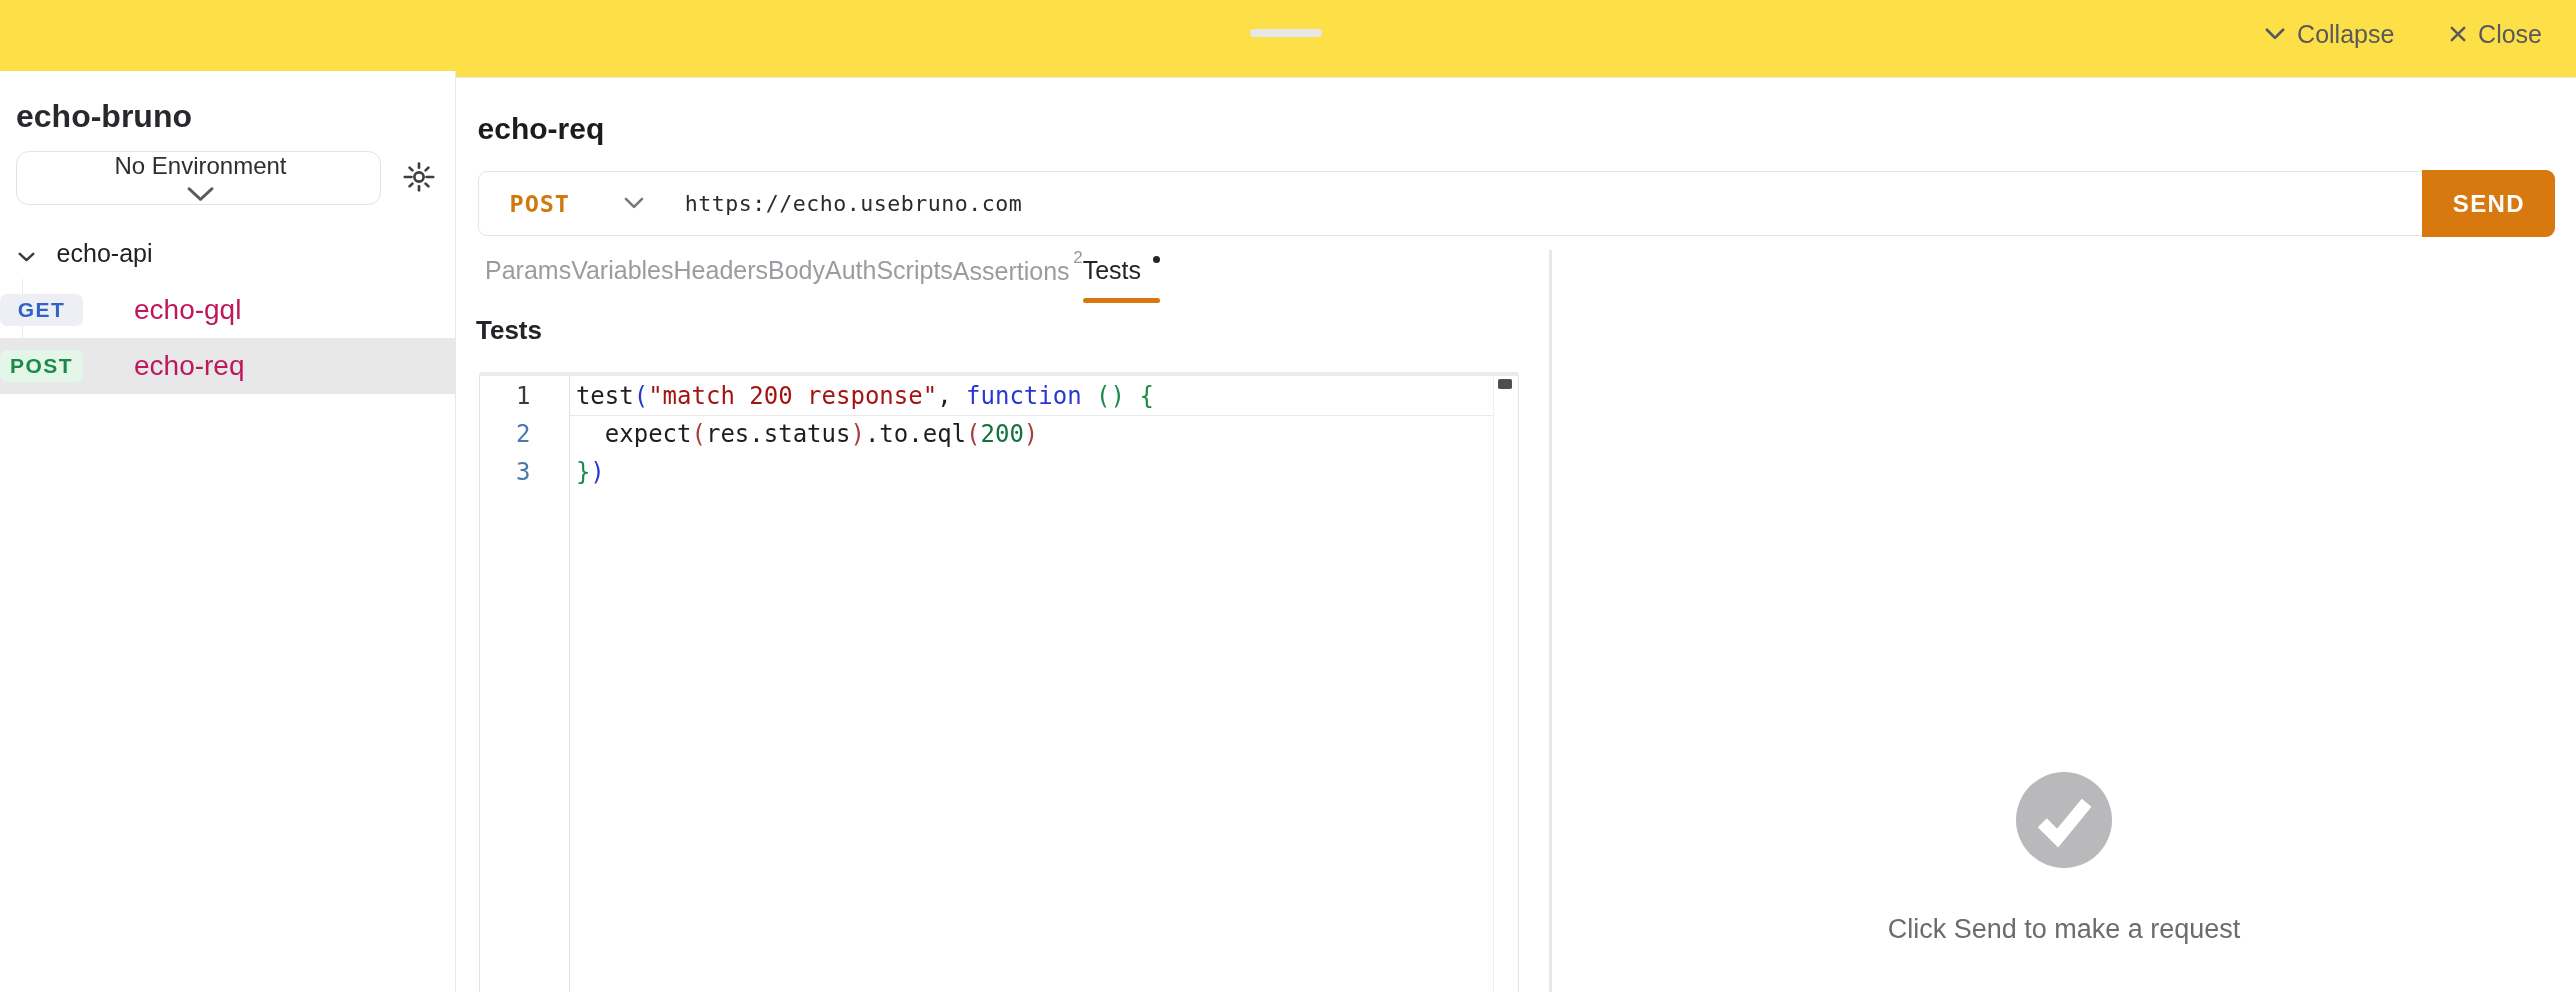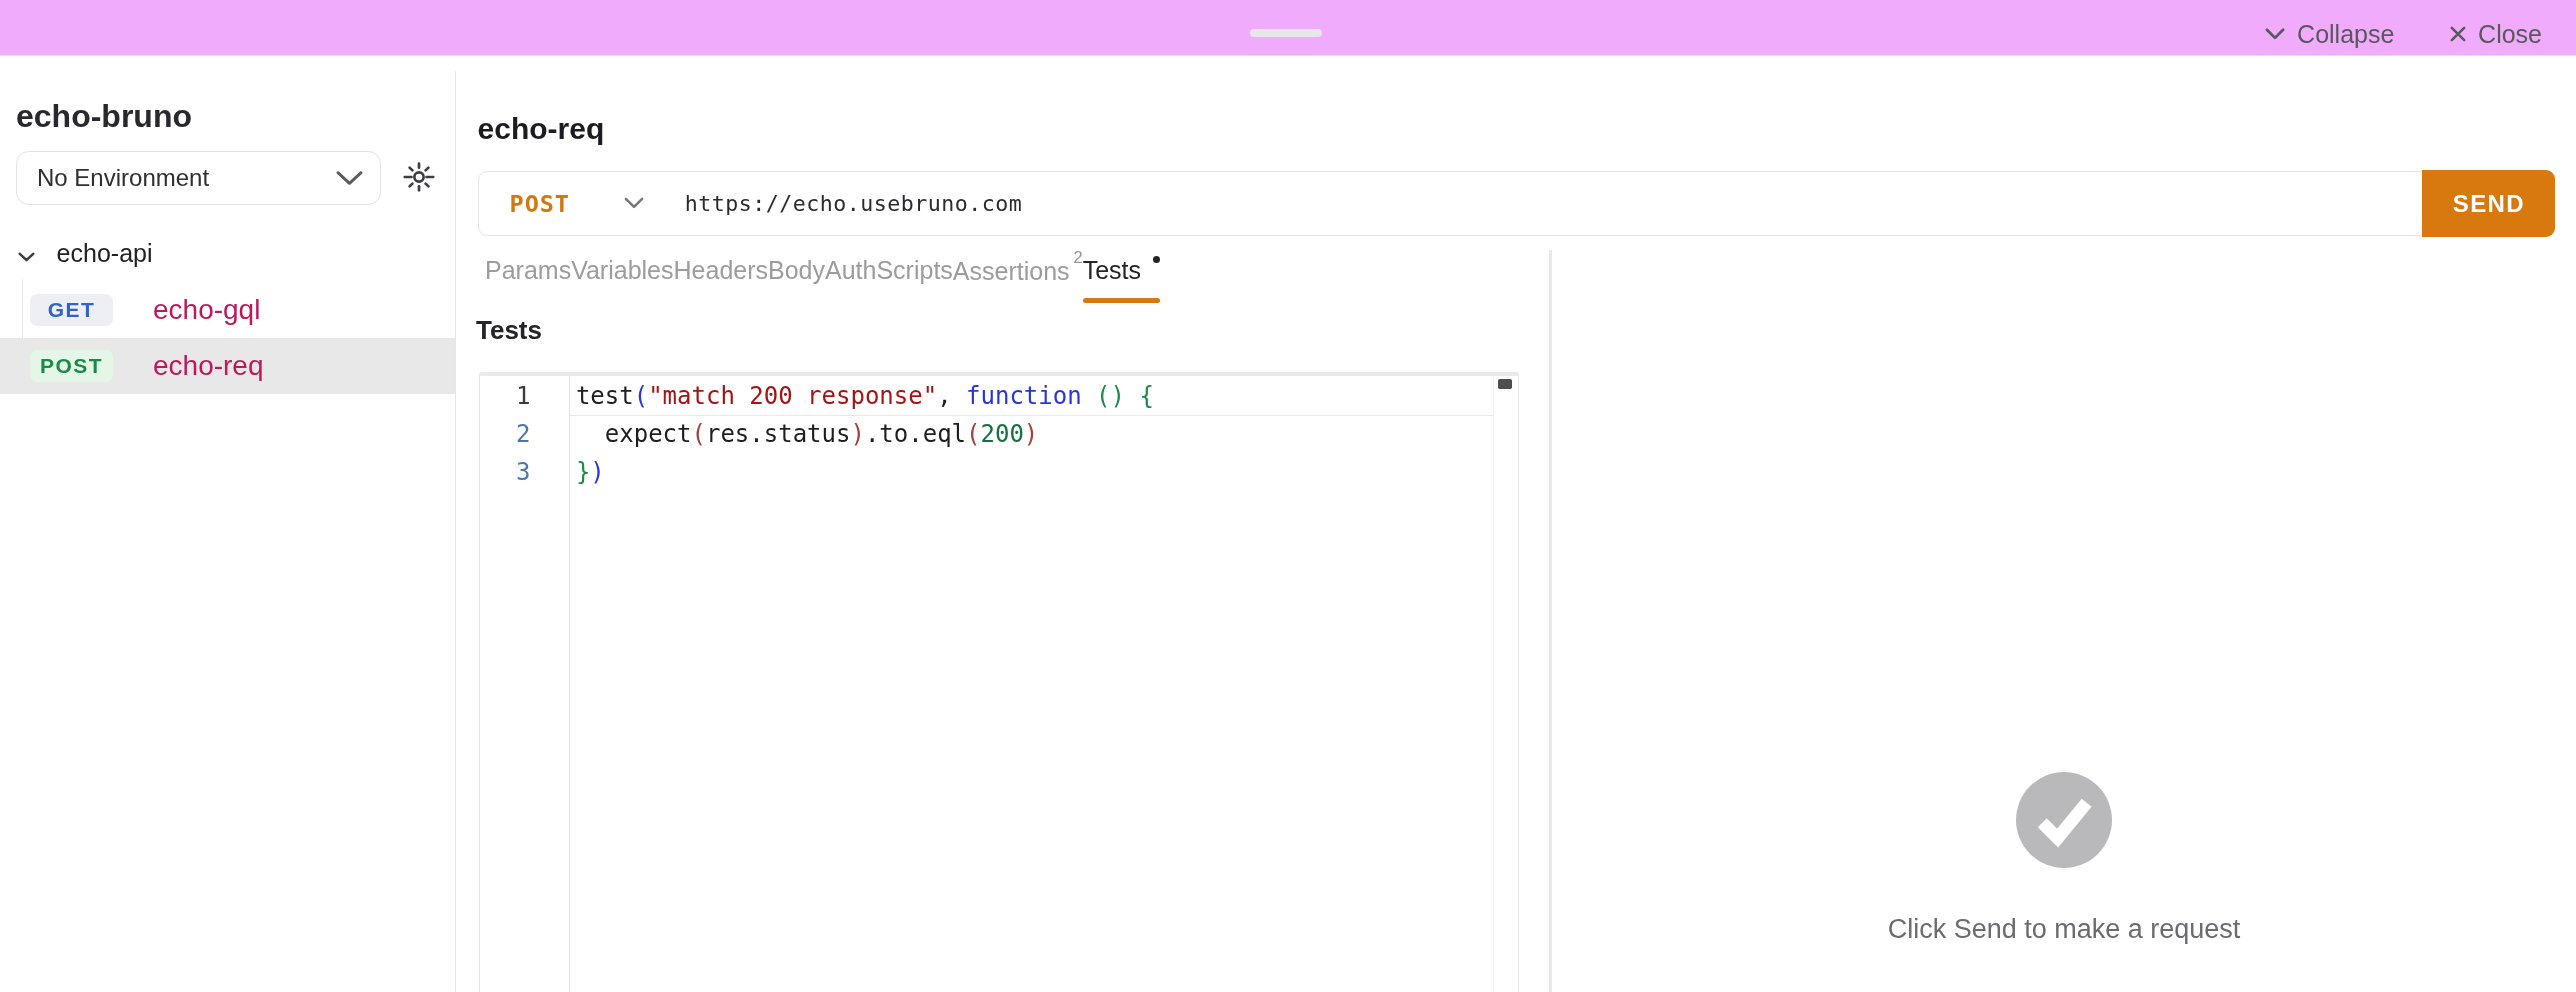--- a/index.html
+++ b/index.html
@@ -2,34 +2,34 @@
 <html style="font-size:14.4px"><head>
 <meta charset="utf-8">
 <style>
   html,body{margin:0;padding:0;}
   body{
     width:2576px;height:992px;position:relative;overflow:hidden;
     background:#ffffff;font-family:"Liberation Sans",sans-serif;
     -webkit-font-smoothing:antialiased;
   }
   
-  .topbar{position:absolute;left:0;top:0;width:100%;height:56px;background:#f0abfc;border-bottom:1.8px solid #e6e6e8;box-sizing:border-box;}
+  .topbar{position:absolute;left:0;top:0;width:100%;height:78px;background:#fde047;border-bottom:1.8px solid #e6e6e8;box-sizing:border-box;}
   .drag-pill{position:absolute;left:1250px;top:29px;width:72px;height:8px;border-radius:4.5px;background:#e7e7e9;}
   .win-controls{position:absolute;right:34px;top:0;height:68px;display:flex;align-items:center;gap:56px;}
   .winbtn{display:flex;align-items:center;gap:11.7px;font-size:25px;color:#58585d;background:none;border:none;padding:0;font-family:inherit;cursor:pointer;}
   .winbtn svg{display:block;}
   
   .sidebar{position:absolute;left:0;top:71px;width:455px;bottom:0;background:#fff;border-right:1.8px solid #e7e7e9;}
   .collection-title{position:absolute;left:16px;top:27px;font-size:32px;font-weight:700;color:#29292d;}
-  .env-select{position:absolute;left:16px;top:80px;width:365px;height:54px;border:1.8px solid #e3e3e6;border-radius:12.6px;box-sizing:border-box;display:flex;align-items:center;justify-content:space-between;padding:0 16px 0 20px;font-size:24px;color:#2e2e33;background:#fff;cursor:pointer;}
+  .env-select{position:absolute;left:16px;top:80px;width:365px;height:54px;border:1.8px solid #e3e3e6;border-radius:12.6px;box-sizing:border-box;display:flex;align-items:center;justify-content:space-between;padding:0 16px 0 20px;font-size:24px;color:#2e2e33;background:#fff;cursor:pointer;flex-direction:column;}
   .env-config{position:absolute;left:391px;top:80px;width:56px;height:54px;display:flex;align-items:center;justify-content:center;background:none;border:none;cursor:pointer;}
   .folder-row{position:absolute;left:0;top:156px;width:100%;height:52px;display:flex;align-items:center;padding-left:18px;gap:21.6px;box-sizing:border-box;font-size:25px;color:#222226;cursor:pointer;}
   .indent-guide{position:absolute;left:21.6px;top:208px;width:1.8px;height:115px;background:#e9e9eb;}
   .tree-items{position:absolute;left:0;top:211px;width:100%;}
-  .tree-item{height:56px;display:flex;align-items:center;padding-left:30px;gap:8px;box-sizing:border-box;cursor:pointer;}
+  .tree-item{height:56px;display:flex;align-items:center;gap:19px;box-sizing:border-box;cursor:pointer;}
   .tree-item.selected{background:#e8e8e9;}
   .badge{width:83px;height:32px;border-radius:7.2px;display:flex;align-items:center;justify-content:center;font-size:21px;font-weight:700;letter-spacing:1.4px;}
   .badge.get{background:#edeff4;color:#2f63c8;}
   .badge.post{background:#e3f6e8;color:#1b8a48;}
   .tree-item .req-name{font-size:28px;color:#be185d;margin-left:32px;}
   
   .main{position:absolute;left:456px;top:71px;right:0;bottom:0;}
   .req-title{position:absolute;left:21.6px;top:41px;margin:0;font-size:30px;font-weight:700;color:#1c1c20;}
   .url-bar{position:absolute;left:21.6px;top:100px;width:2077px;height:65px;border:1.8px solid #e5e5e7;border-radius:9px;box-sizing:border-box;display:flex;align-items:center;background:#fff;}
   .method-select{display:flex;align-items:center;cursor:pointer;}

